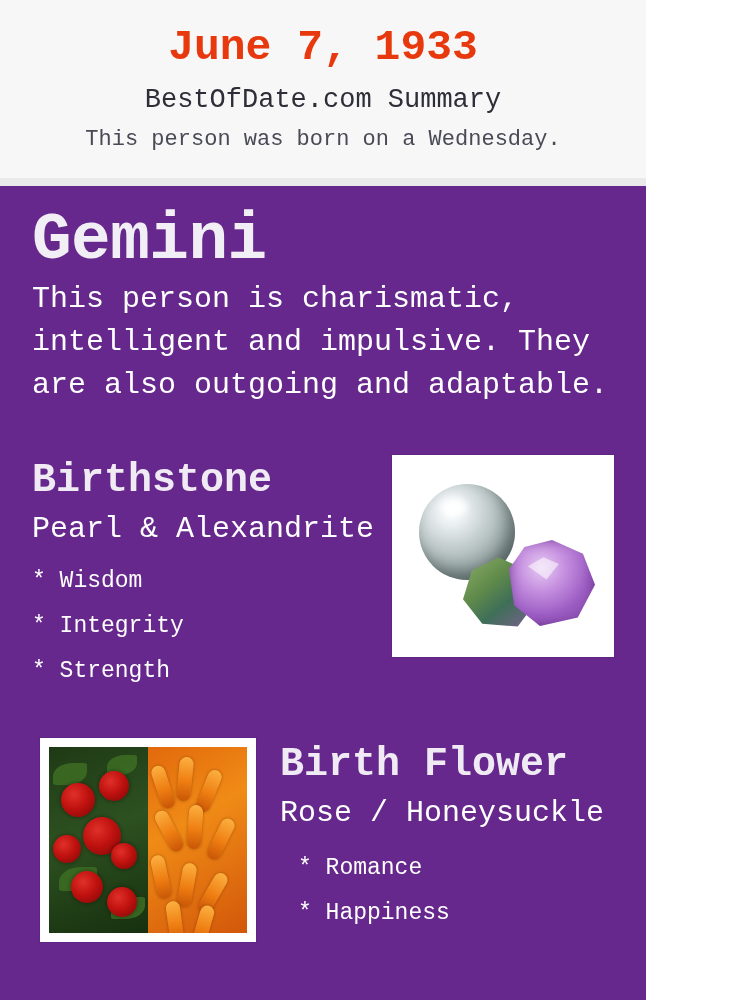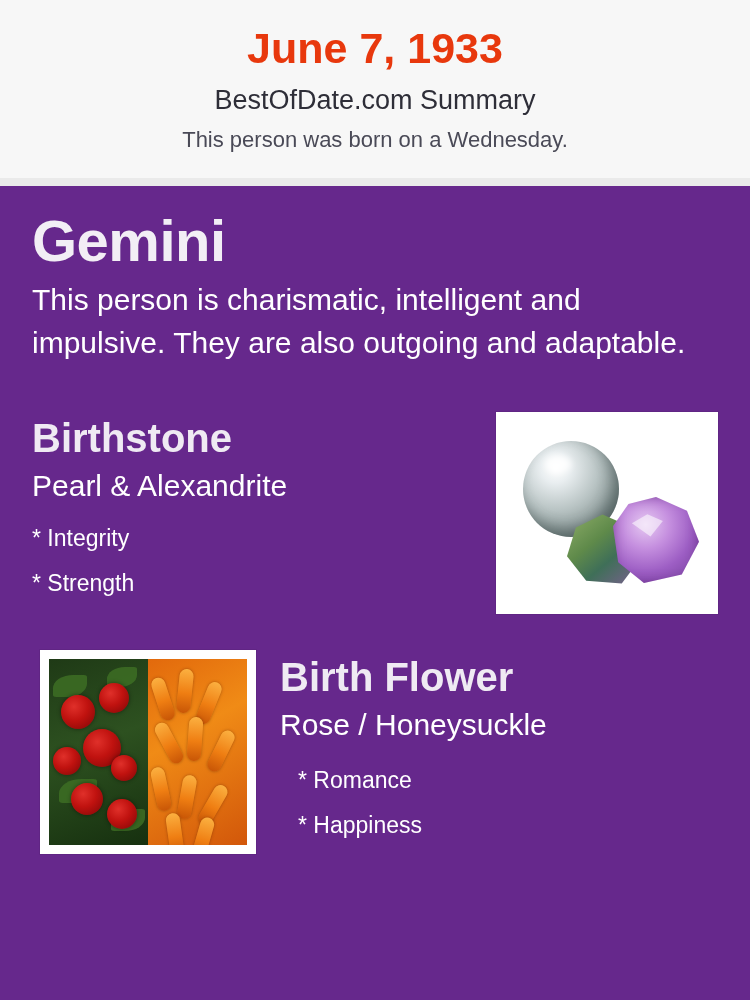--- a/index.html
+++ b/index.html
@@ -7,24 +7,25 @@
     padding: 0;
   }
   body {
     width: 750px;
     height: 1000px;
     background: #ffffff;
     font-family: "Liberation Sans", sans-serif;
     overflow: hidden;
   }
   .page {
-    width: 750px;
+    width: 646px;
     height: 1000px;
     position: relative;
     background: #404040;
+    font-family: Liberation Mono, monospace;
   }
 
   
   .header {
     background: #f7f7f7;
     height: 178px;
     box-sizing: border-box;
     padding-top: 22px;
     text-align: center;
   }
@@ -58,21 +59,21 @@
   .body-panel {
     background: #66288c;
     height: 814px;
     box-sizing: border-box;
     padding: 24px 32px 0 32px;
     position: relative;
     color: #ffffff;
   }
 
   .sign-title {
-    font-size: 58px;
+    font-size: 66px;
     font-weight: bold;
     color: #f2eef5;
     margin: 0;
     line-height: 62px;
     letter-spacing: -0.5px;
   }
   .sign-desc {
     font-size: 30px;
     line-height: 43px;
     color: #ffffff;
@@ -279,20 +280,21 @@
 
   <div class="body-panel">
 
     <h2 class="sign-title">Gemini</h2>
     <p class="sign-desc">This person is charismatic, intelligent and impulsive. They are also outgoing and adaptable.</p>
 
     <div class="stone-block">
       <h3 class="block-title">Birthstone</h3>
       <div class="block-sub">Pearl &amp; Alexandrite</div>
       <ul class="bullets">
+        <li>* Wisdom</li>
         <li>* Integrity</li>
         <li>* Strength</li>
       </ul>
 
       <div class="img-frame stone-img-frame">
         <div class="stone-canvas">
           <div class="pearl"></div>
           <div class="rough-stone"></div>
           <div class="gem"></div>
         </div>

